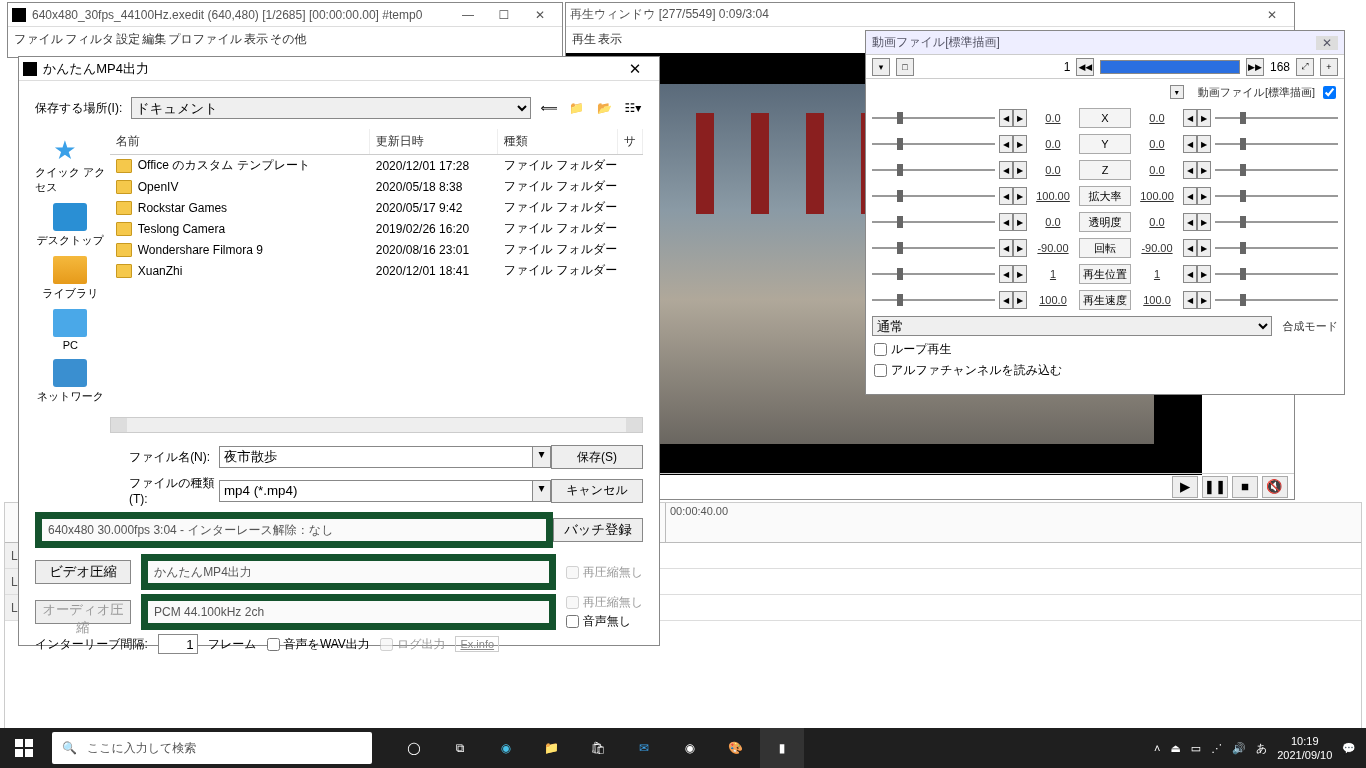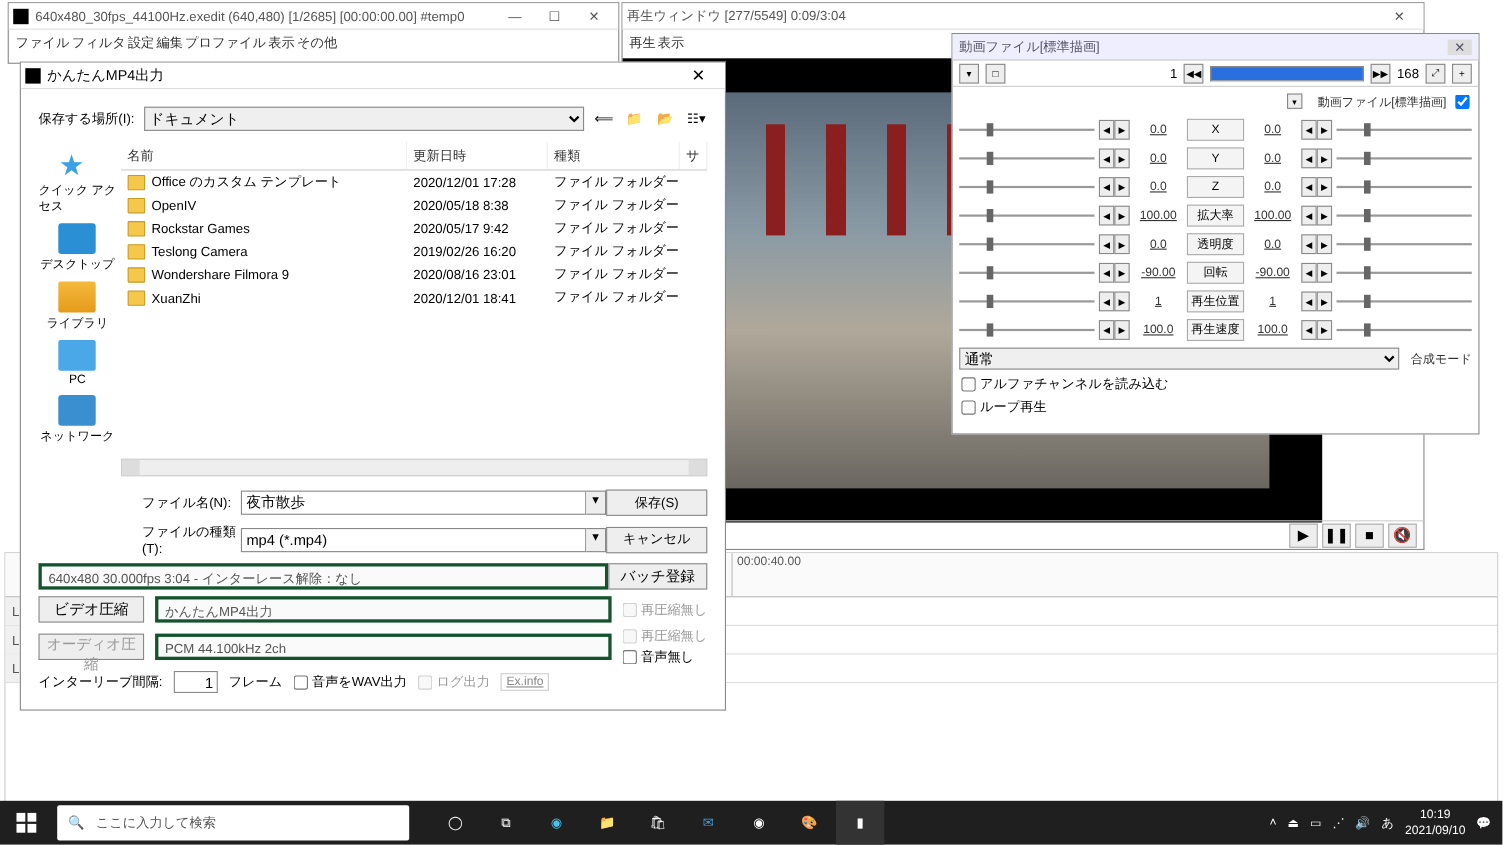--- a/index.html
+++ b/index.html
@@ -66,21 +66,21 @@
 #save-dlg .list .itm .fico{width:16px;height:14px;background:#f5c84b;border:1px solid #c99a20;border-radius:1px;}
 #save-dlg .scrollbar{height:16px;background:#eee;border:1px solid #ccc;margin-top:6px;position:relative;}
 #save-dlg .scrollbar::before,#save-dlg .scrollbar::after{content:"";position:absolute;top:0;width:16px;height:14px;background:#ddd;}
 #save-dlg .scrollbar::before{left:0;} #save-dlg .scrollbar::after{right:0;}
 #save-dlg .formrow{display:flex;align-items:center;margin:6px 0;}
 #save-dlg .formrow label{width:90px;font-size:12px;}
 #save-dlg .formrow .combo{flex:1;display:flex;}
 #save-dlg .formrow .combo input,#save-dlg .formrow .combo select{flex:1;height:22px;border:1px solid #888;padding:0 4px;}
 #save-dlg .formrow .combo .dd{width:18px;border:1px solid #888;border-left:none;background:#eee;text-align:center;cursor:pointer;}
 #save-dlg .btn{width:92px;height:24px;border:1px solid #888;background:#eee;cursor:pointer;font-size:12px;}
-#save-dlg .info{flex:1;height:24px;border:3px solid #14532d;padding:0 6px;line-height:22px;color:#555;background:#fafafa;}
+#save-dlg .info{flex:1;height:36px;border:7px solid #14532d;padding:0 6px;line-height:22px;color:#555;background:#fafafa;}
 #save-dlg .smallbtn{width:90px;height:24px;border:1px solid #888;background:#eee;cursor:pointer;}
 #save-dlg .disabled{color:#999;}
 #save-dlg .optrow{display:flex;align-items:center;gap:10px;margin:4px 0;}
 #save-dlg .optrow .left{width:96px;}
 #save-dlg .chkline{display:flex;align-items:center;gap:4px;font-size:12px;}
 
 
 #timeline { position:absolute; left:4px; top:502px; right:4px; height:230px; background:#fff; border:1px solid #ccc;}
 #timeline .ruler{height:40px;display:flex;border-bottom:1px solid #bbb;padding-left:60px;position:relative;background:#fafafa;font-size:11px;color:#555;}
 #timeline .ruler .tick{width:100px;border-left:1px solid #bbb;padding:2px 4px;}
@@ -289,25 +289,25 @@
         </div>
   <div class="slider"></div>
       </div>
     </div>
   <div class="row">
     <select><option>通常</option></select>
     <span class="tag" style="margin-left:6px;">合成モード</span>
   </div>
   <label class="chk">
       <input type="checkbox" style=""> 
-      <span>アルファチャンネルを読み込む</span>
+      <span>ループ再生</span>
     </label>
   <label class="chk">
       <input type="checkbox" style=""> 
-      <span>ループ再生</span>
+      <span>アルファチャンネルを読み込む</span>
     </label>
 </div>
 
 <div id="save-dlg" class="window">
   <div class="titlebar">
     <div class="icon"></div>
     <span>かんたんMP4出力</span>
     <div class="spacer"></div>
     <div class="closebtn">✕</div>
   </div>

